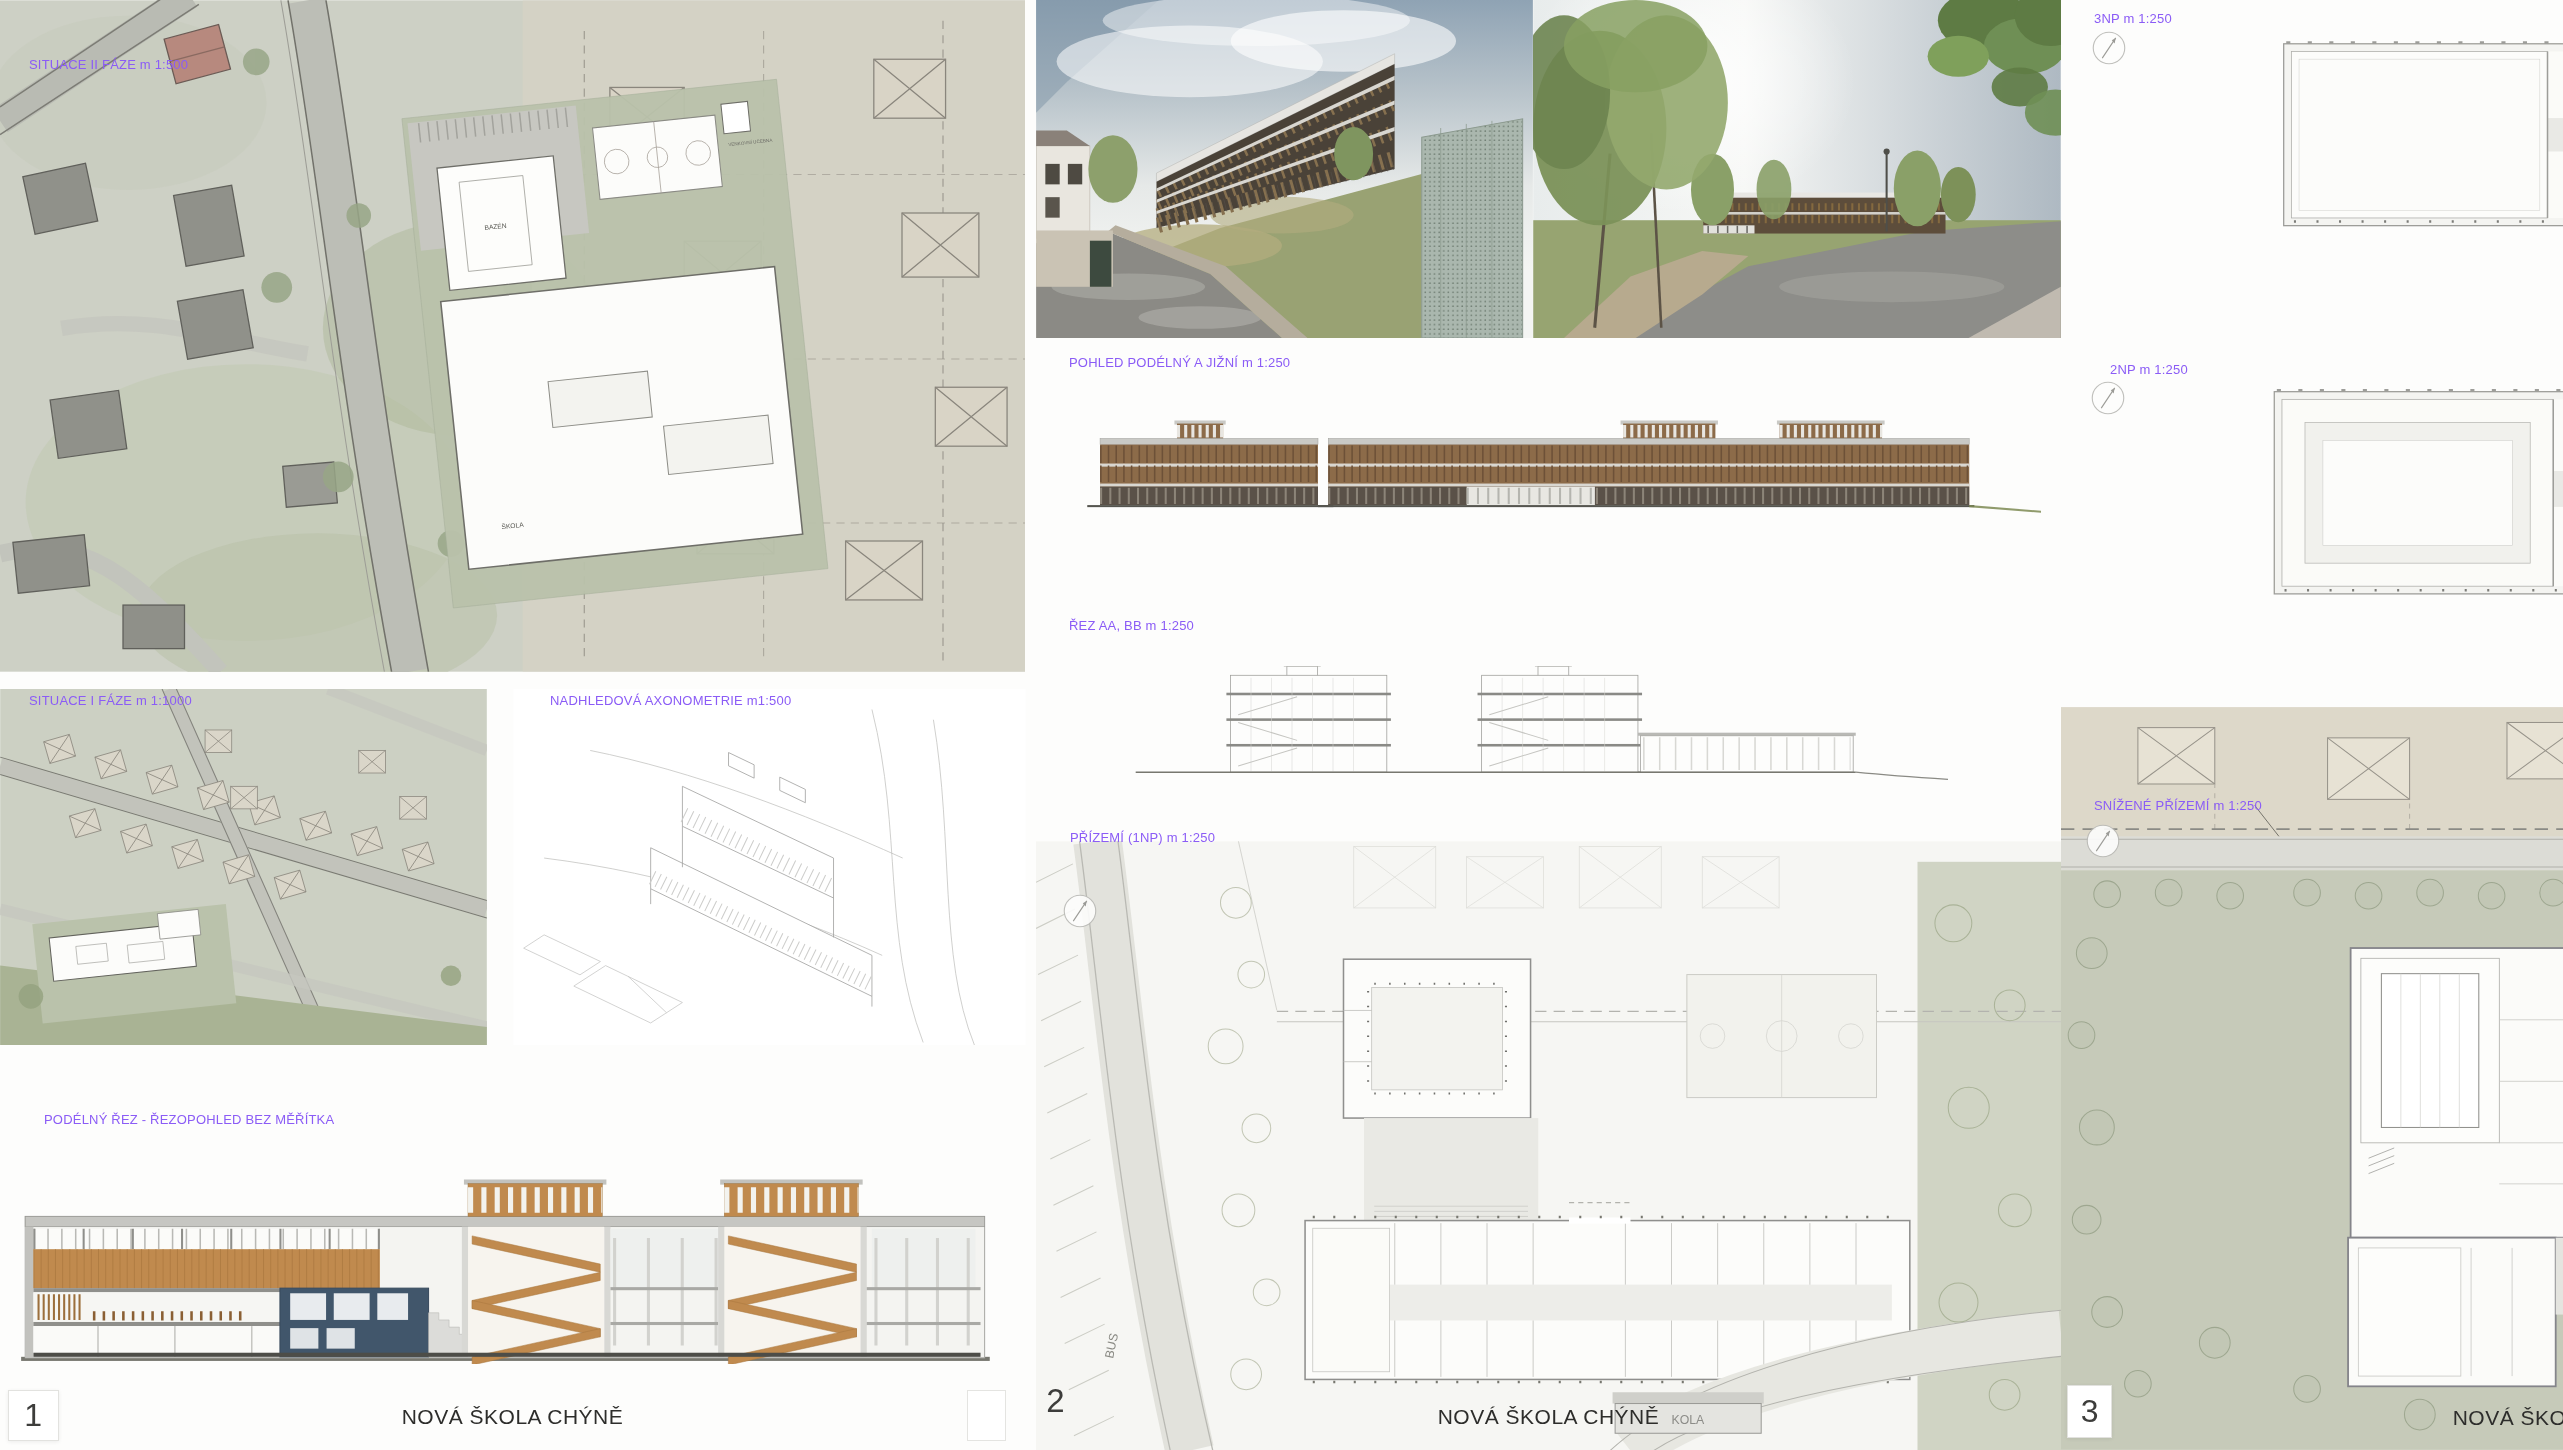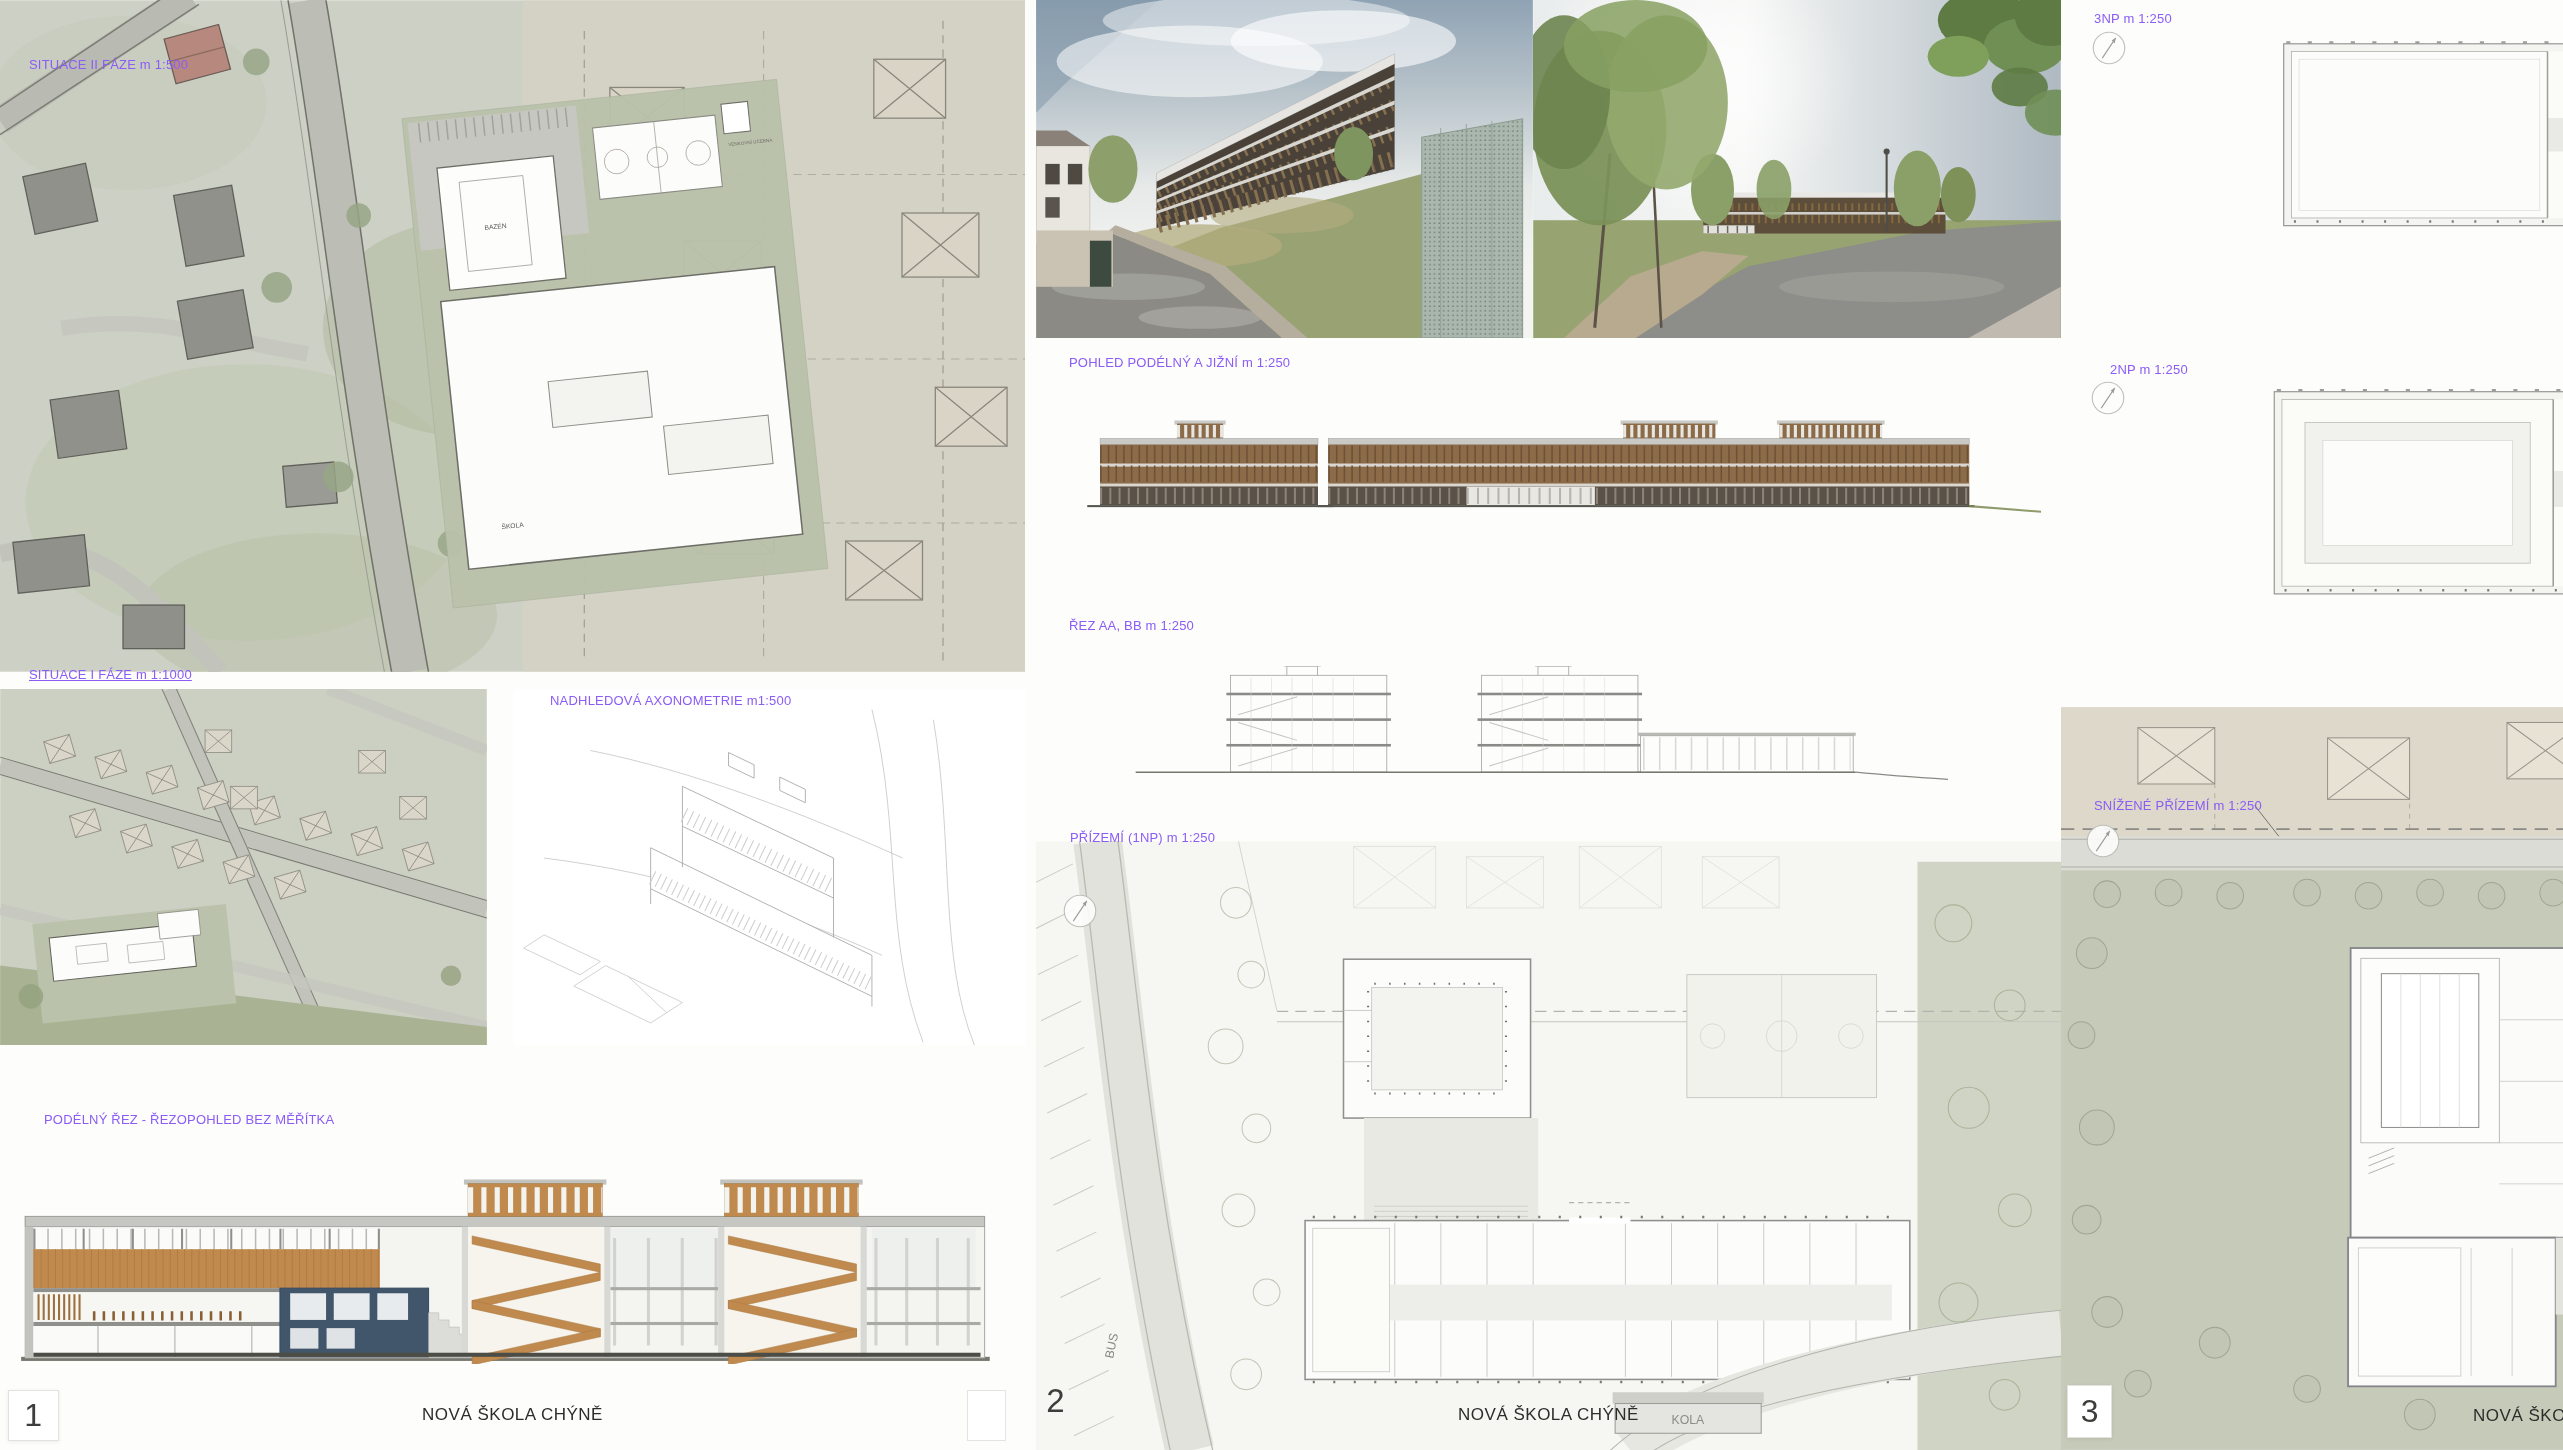--- a/index.html
+++ b/index.html
@@ -1,21 +1,21 @@
 <!DOCTYPE html>
 <html style="font-size:8.2px"><head>
 <meta charset="utf-8">
 <style>
   html,body{margin:0;padding:0;background:#ffffff;}
   .board{position:relative;width:3076px;height:1450px;background:#fdfdfc;overflow:hidden;
          font-family:"Liberation Sans", sans-serif;}
   .abs{position:absolute;}
   svg{display:block;}
   .label{position:absolute;font-size:13px;color:#8b5cf6;letter-spacing:0.2px;white-space:nowrap;z-index:5;}
-  .panel-title{position:absolute;font-size:17px;color:#2d2d2b;letter-spacing:0.5px;text-align:center;z-index:6;}
+  .panel-title{position:absolute;font-size:21px;color:#2d2d2b;letter-spacing:0.5px;text-align:center;z-index:6;}
   .num-box{position:absolute;background:#fff;border:1.5px solid #e2e2df;box-shadow:0 1px 4.1px rgba(0,0,0,.07);
            display:flex;align-items:center;justify-content:center;font-size:32px;color:#3d3d3b;z-index:6;}
   .num-plain{position:absolute;font-size:33px;color:#3d3d3b;z-index:6;}
   .empty-box{position:absolute;background:rgba(255,255,255,.9);border:1.5px solid #e4e4e1;z-index:6;}
   .north{position:absolute;z-index:5;}
 </style>
 </head>
 <body>
 
 <div class="board">
@@ -326,21 +326,21 @@
       <g>
         <rect x="1660" y="136" width="202" height="114" fill="#eef0ee"></rect>
         <path d="M1665,259 H1868" stroke="#d2d2ce" stroke-width="210" stroke-dasharray="6 54"></path>
         <rect x="1650" y="250" width="222" height="6" fill="#a9a9a5"></rect>
         <rect x="1650" y="318" width="222" height="6" fill="#a9a9a5"></rect>
       </g>
       <rect x="24" y="378" width="1848" height="8" fill="#4d4d48"></rect>
     </svg>
 
     <div class="label" style="left:29px;top:57px;">SITUACE II FÁZE m 1:500</div>
-    <div class="label" style="left:29px;top:667px;text-decoration:underline;">SITUACE I FÁZE m 1:1000</div>
+    <div class="label" style="left:29px;top:693px;">SITUACE I FÁZE m 1:1000</div>
     <div class="label" style="left:550px;top:693px;">NADHLEDOVÁ AXONOMETRIE m1:500</div>
     <div class="label" style="left:28px;top:1112px;margin-left:16px;">PODÉLNÝ ŘEZ - ŘEZOPOHLED BEZ MĚŘÍTKA</div>
 
     <div class="num-box" style="left:7.7px;top:1390px;width:49px;height:49px;">
       <span>1</span>
     </div>
     <div class="panel-title" style="left:0;top:1405px;width:1025px;">NOVÁ ŠKOLA CHÝNĚ</div>
     <div class="empty-box" style="left:967px;top:1390px;width:37px;height:49px;"></div>
   </div>
 

